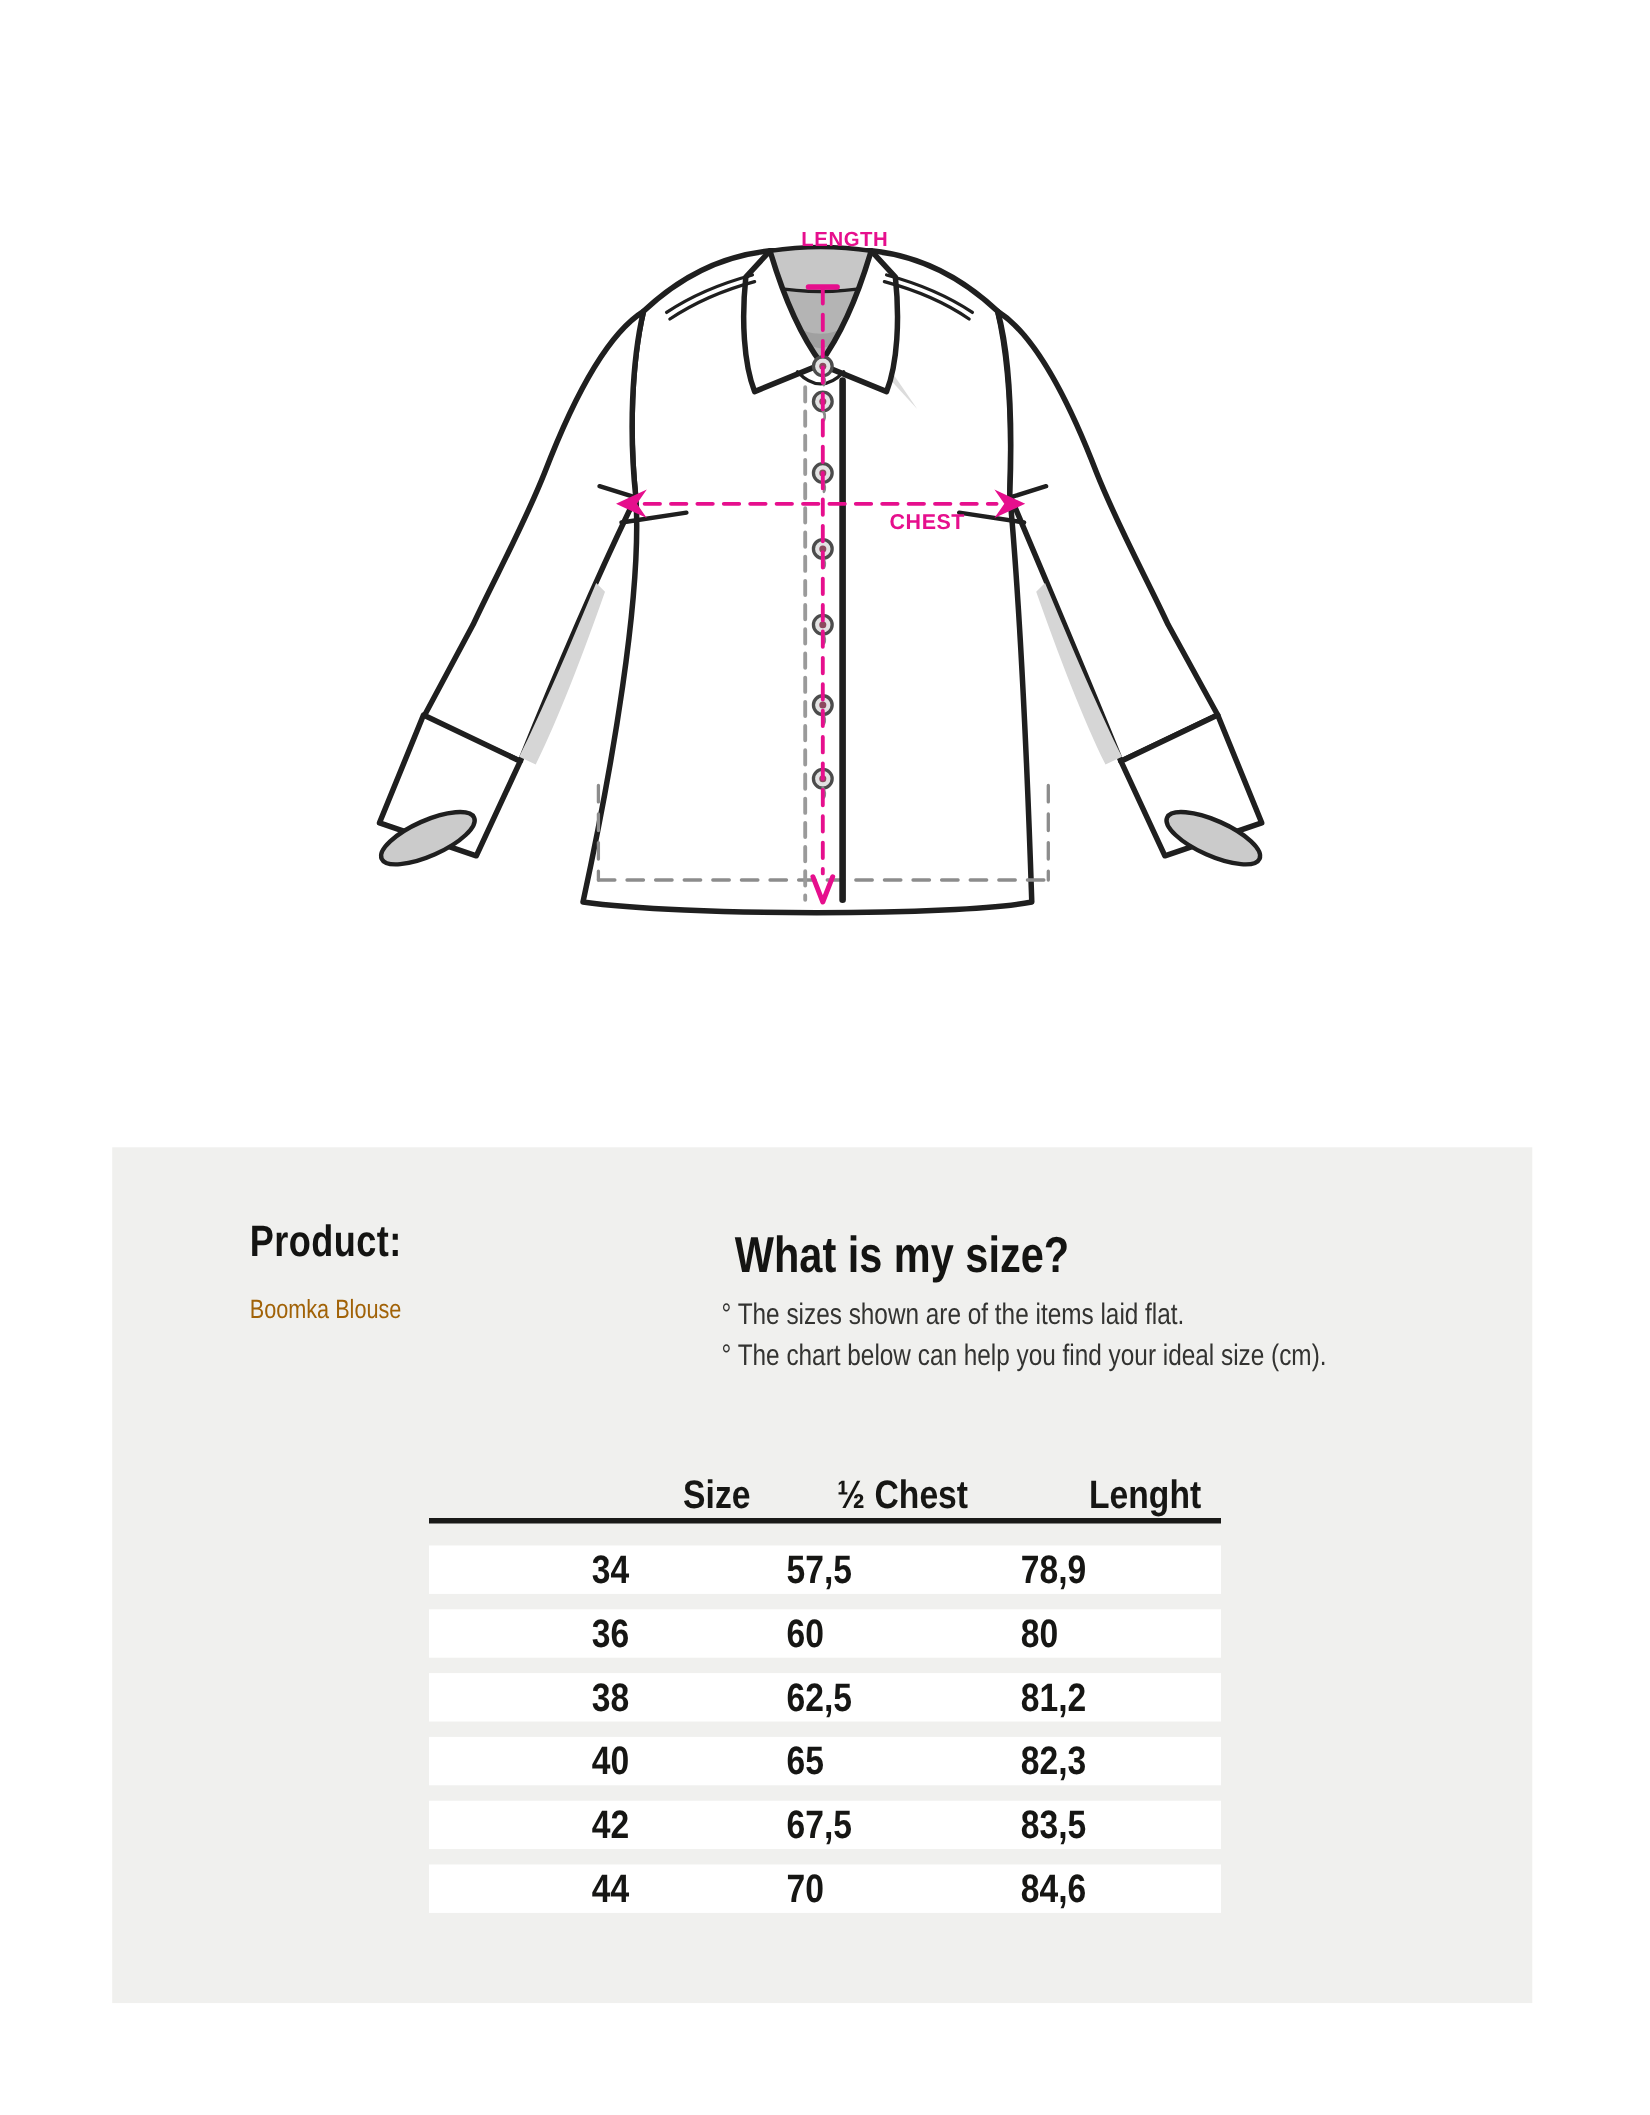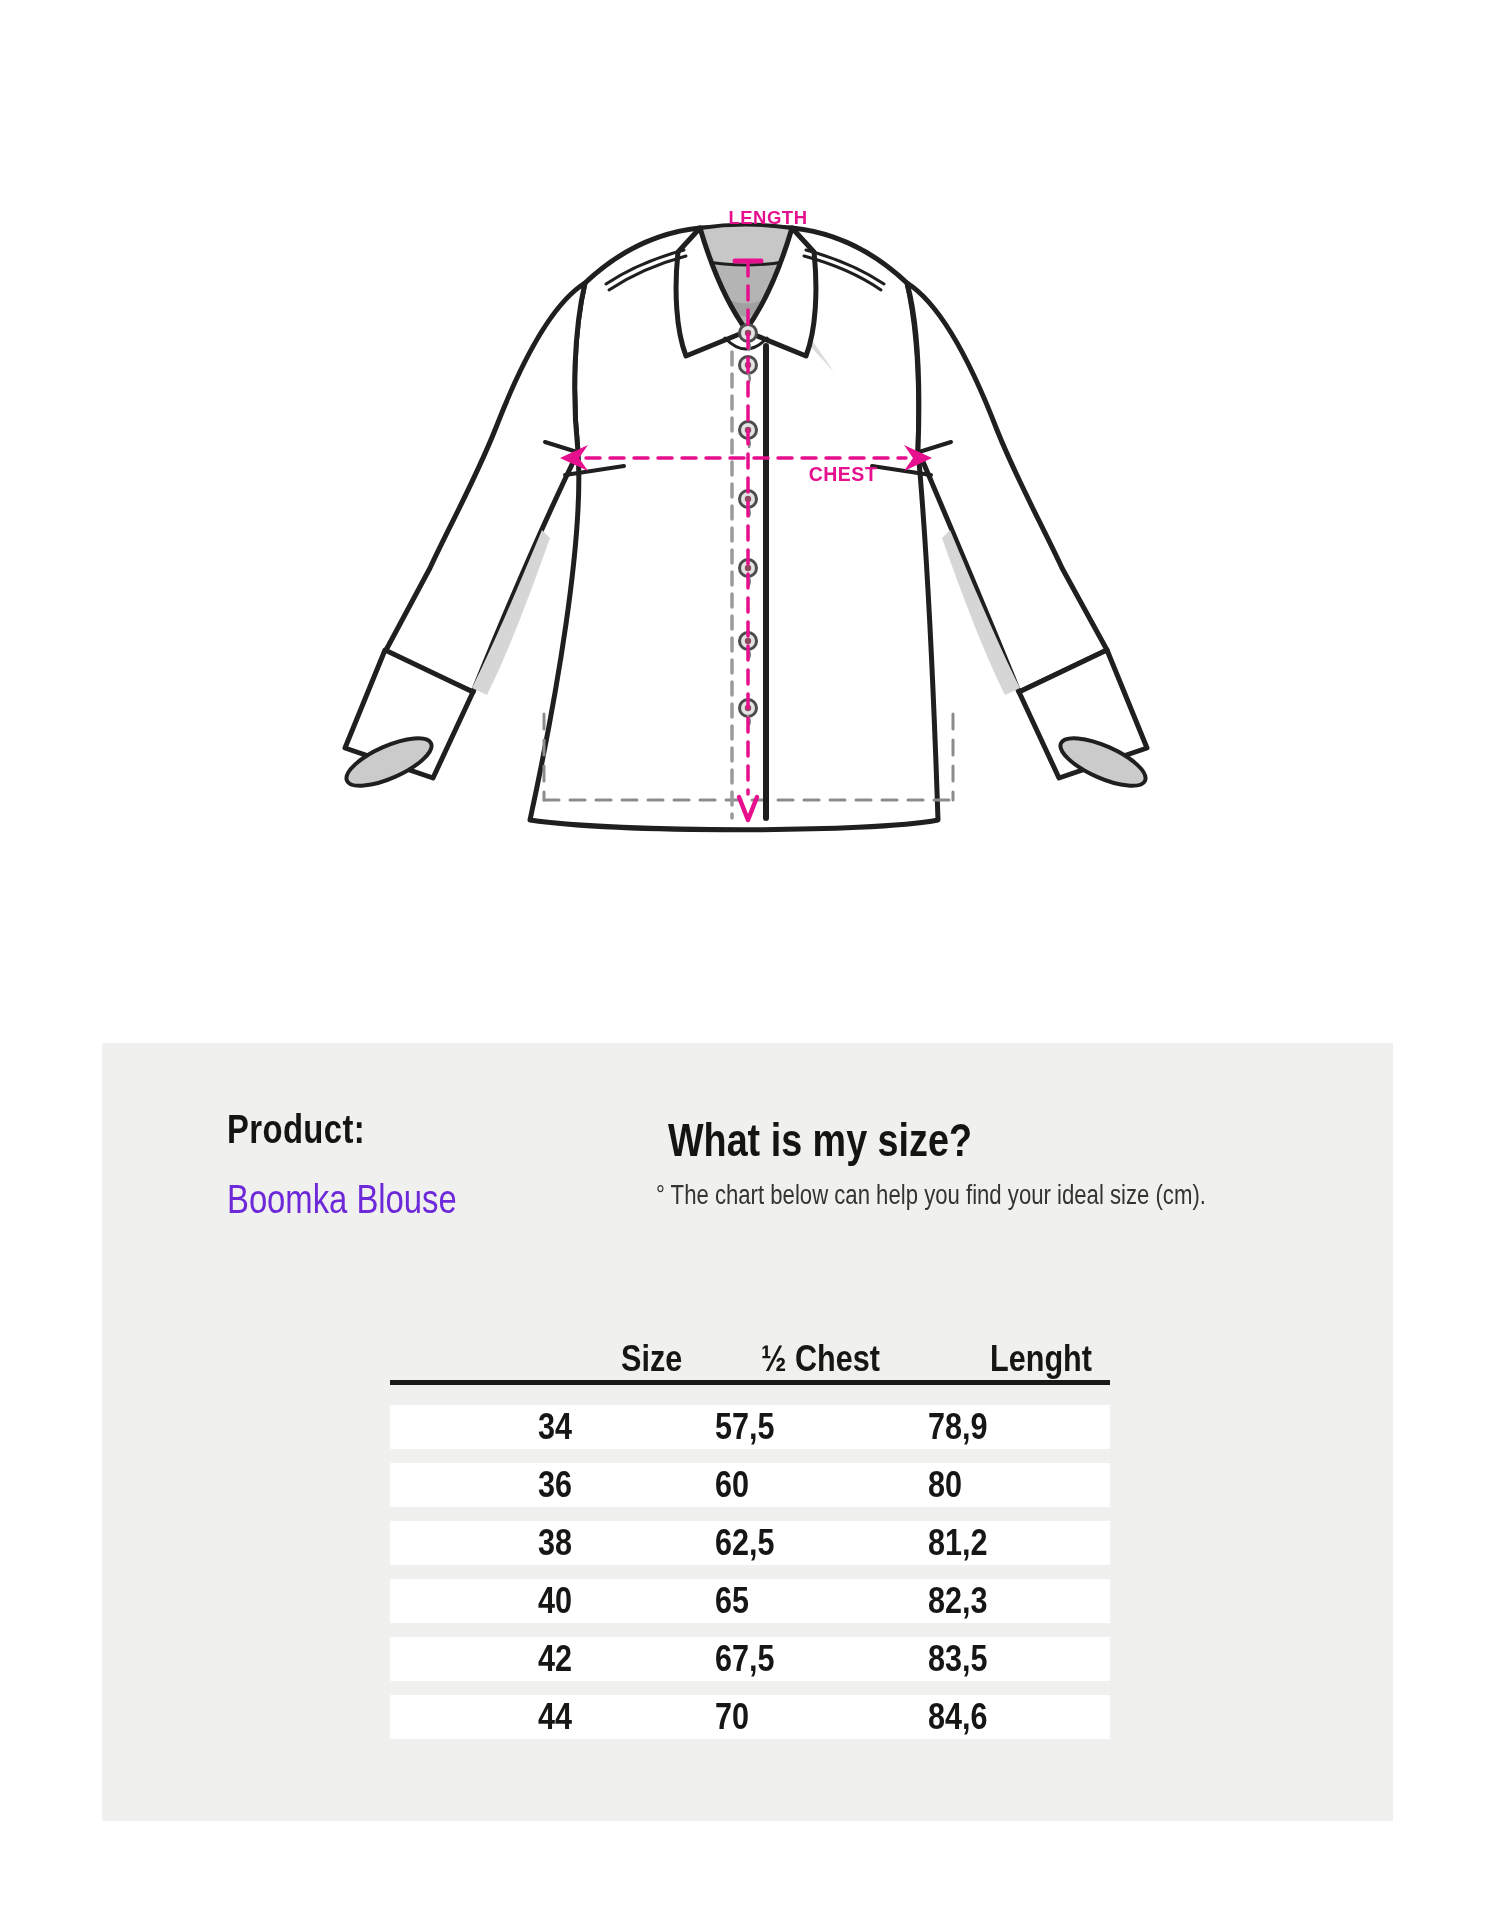--- a/index.html
+++ b/index.html
@@ -22,21 +22,21 @@
   }
   .cx{display:inline-block;transform:scaleX(.82);transform-origin:0 60%;white-space:nowrap;}
   .cxn{display:inline-block;transform:scaleX(.85);transform-origin:0 60%;white-space:nowrap;}
 
   .product-heading{
     position:absolute;left:125px;top:64px;margin:0;
     font-size:40px;font-weight:bold;letter-spacing:.5px;color:#141412;text-align:center;
   }
   .product-name{
     position:absolute;left:125px;top:134px;margin:0;
-    font-size:40px;font-weight:normal;color:#6d28d9;
+    font-size:24px;font-weight:normal;color:#a16207;
   }
   .size-heading{
     position:absolute;left:554px;top:58px;margin:12px;
     font-size:46px;font-weight:bold;color:#141412;
   }
   .notes{
     position:absolute;left:554px;top:134px;margin:0;
     font-size:27px;line-height:37px;color:#333331;
   }
   .notes p{margin:0;}
@@ -203,20 +203,21 @@
       <span class="cx">Product:</span>
     </h2>
     <p class="product-name">
       <span class="cx">Boomka Blouse</span>
     </p>
 
     <h2 class="size-heading">
       <span class="cx">What is my size?</span>
     </h2>
     <div class="notes">
+      <p><span class="cx">° The sizes shown are of the items laid flat.</span></p>
       <p><span class="cx">° The chart below can help you find your ideal size (cm).</span></p>
     </div>
 
     <div class="table-wrap">
       <div class="thead">
         <span class="c1"><span class="cxn">Size</span></span>
         <span class="c2"><span class="cxn">½ Chest</span></span>
         <span class="c3"><span class="cxn">Lenght</span></span>
       </div>
       <div class="rule"></div>

